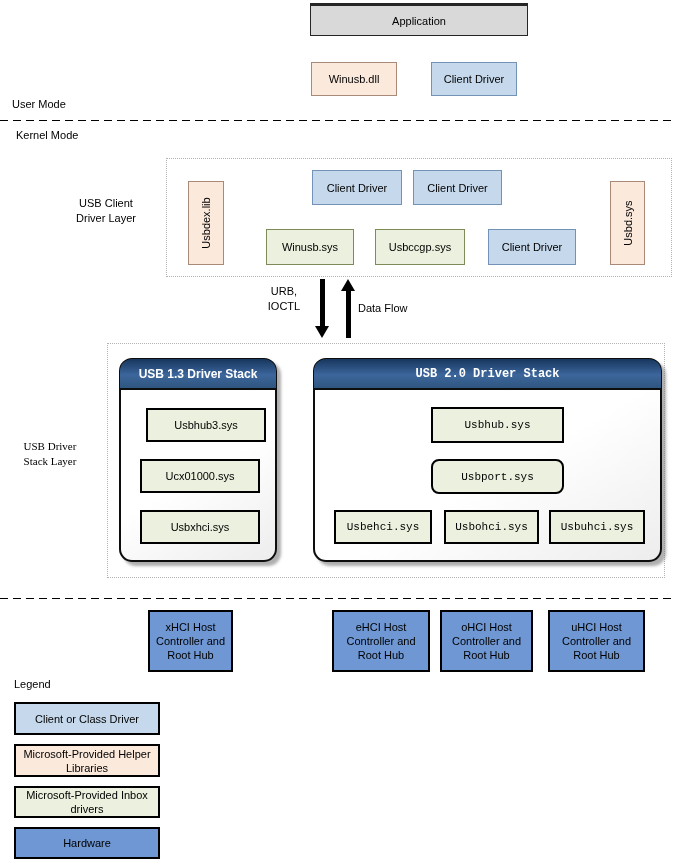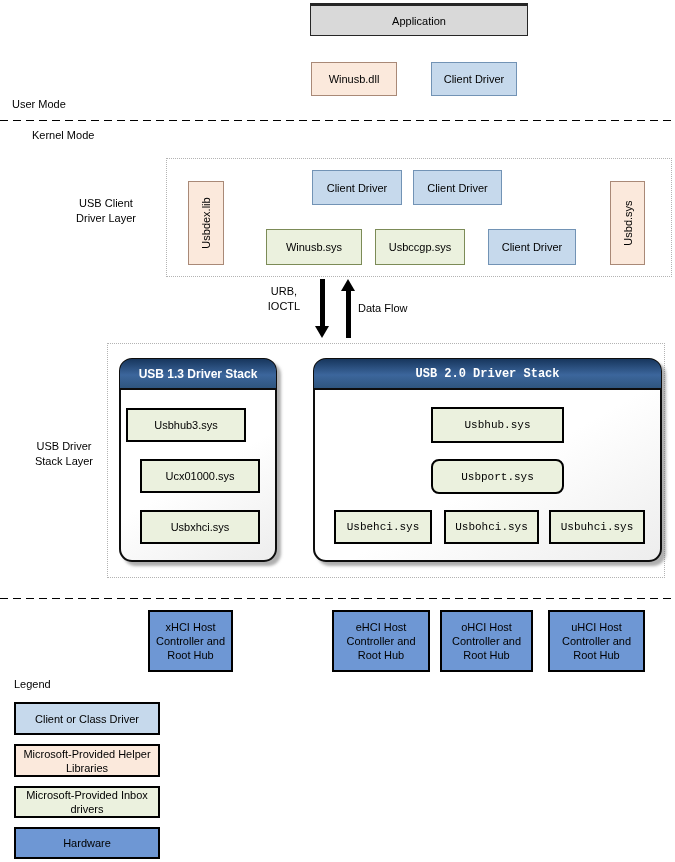--- a/index.html
+++ b/index.html
@@ -48,57 +48,57 @@
 <body>
 
 <div id="canvas">
 
   <div class="box gray" style="left:310px;top:3px;width:218px;height:33px;">Application</div>
   <div class="box peach" style="left:311px;top:62px;width:86px;height:34px;">Winusb.dll</div>
   <div class="box blue" style="left:431px;top:62px;width:86px;height:34px;">Client Driver</div>
 
   <div class="lbl" style="left:12px;top:97px;">User Mode</div>
   <div class="dashline" style="top:120px;"></div>
-  <div class="lbl" style="left:32px;top:128px;">Kernel Mode</div>
+  <div class="lbl" style="left:16px;top:128px;">Kernel Mode</div>
 
   <div class="lbl center" style="left:58px;top:196px;width:96px;">USB Client
 Driver Layer</div>
   <div class="dotted" style="left:166px;top:158px;width:506px;height:119px;"></div>
 
   <div class="box peach vbox" style="left:188px;top:181px;width:36px;height:84px;">
     <span>Usbdex.lib</span>
   </div>
   <div class="box blue" style="left:312px;top:170px;width:90px;height:35px;">Client Driver</div>
   <div class="box blue" style="left:413px;top:170px;width:89px;height:35px;">Client Driver</div>
-  <div class="box green" style="left:266px;top:229px;width:96px;height:36px;">Winusb.sys</div>
+  <div class="box green" style="left:266px;top:229px;width:88px;height:36px;">Winusb.sys</div>
   <div class="box green" style="left:375px;top:229px;width:90px;height:36px;">Usbccgp.sys</div>
   <div class="box blue" style="left:488px;top:229px;width:88px;height:36px;">Client Driver</div>
   <div class="box peach vbox" style="left:610px;top:181px;width:35px;height:84px;">
     <span>Usbd.sys</span>
   </div>
 
   <div class="lbl center" style="left:256px;top:284px;width:56px;">URB,
 IOCTL</div>
   <div class="arrow down" style="left:315px;top:279px;height:59px;">
     <div class="shaft"></div>
       <div class="head"></div>
   </div>
   <div class="arrow up" style="left:341px;top:279px;height:59px;">
     <div class="shaft"></div>
       <div class="head"></div>
   </div>
   <div class="lbl" style="left:358px;top:301px;">Data Flow</div>
 
-  <div class="lbl center" style="left:24px;top:439px;width:80px;">USB Driver
+  <div class="lbl center" style="left:10px;top:439px;width:80px;font-family:Liberation Serif, serif;">USB Driver
 Stack Layer</div>
   <div class="dotted" style="left:107px;top:343px;width:558px;height:235px;"></div>
 
   <div class="stack" style="left:119px;top:358px;width:158px;height:204px;">
     <div class="stack-header">USB 1.3 Driver Stack</div>
-    <div class="box thickgreen" style="left:5px;top:48px;width:120px;height:34px;">Usbhub3.sys</div>
+    <div class="box thickgreen" style="left:25px;top:48px;width:120px;height:34px;">Usbhub3.sys</div>
     <div class="box thickgreen" style="left:19px;top:99px;width:120px;height:34px;">Ucx01000.sys</div>
     <div class="box thickgreen" style="left:19px;top:150px;width:120px;height:34px;">Usbxhci.sys</div>
   </div>
 
   <div class="stack" style="left:313px;top:358px;width:349px;height:204px;font-family:Liberation Mono, monospace;">
     <div class="stack-header">USB 2.0 Driver Stack</div>
     <div class="box thickgreen" style="left:116px;top:47px;width:133px;height:36px;">Usbhub.sys</div>
     <div class="box thickgreen" style="left:116px;top:99px;width:133px;height:35px;border-radius:8px;">Usbport.sys</div>
     <div class="box thickgreen" style="left:19px;top:150px;width:98px;height:34px;">Usbehci.sys</div>
     <div class="box thickgreen" style="left:129px;top:150px;width:95px;height:34px;">Usbohci.sys</div>

